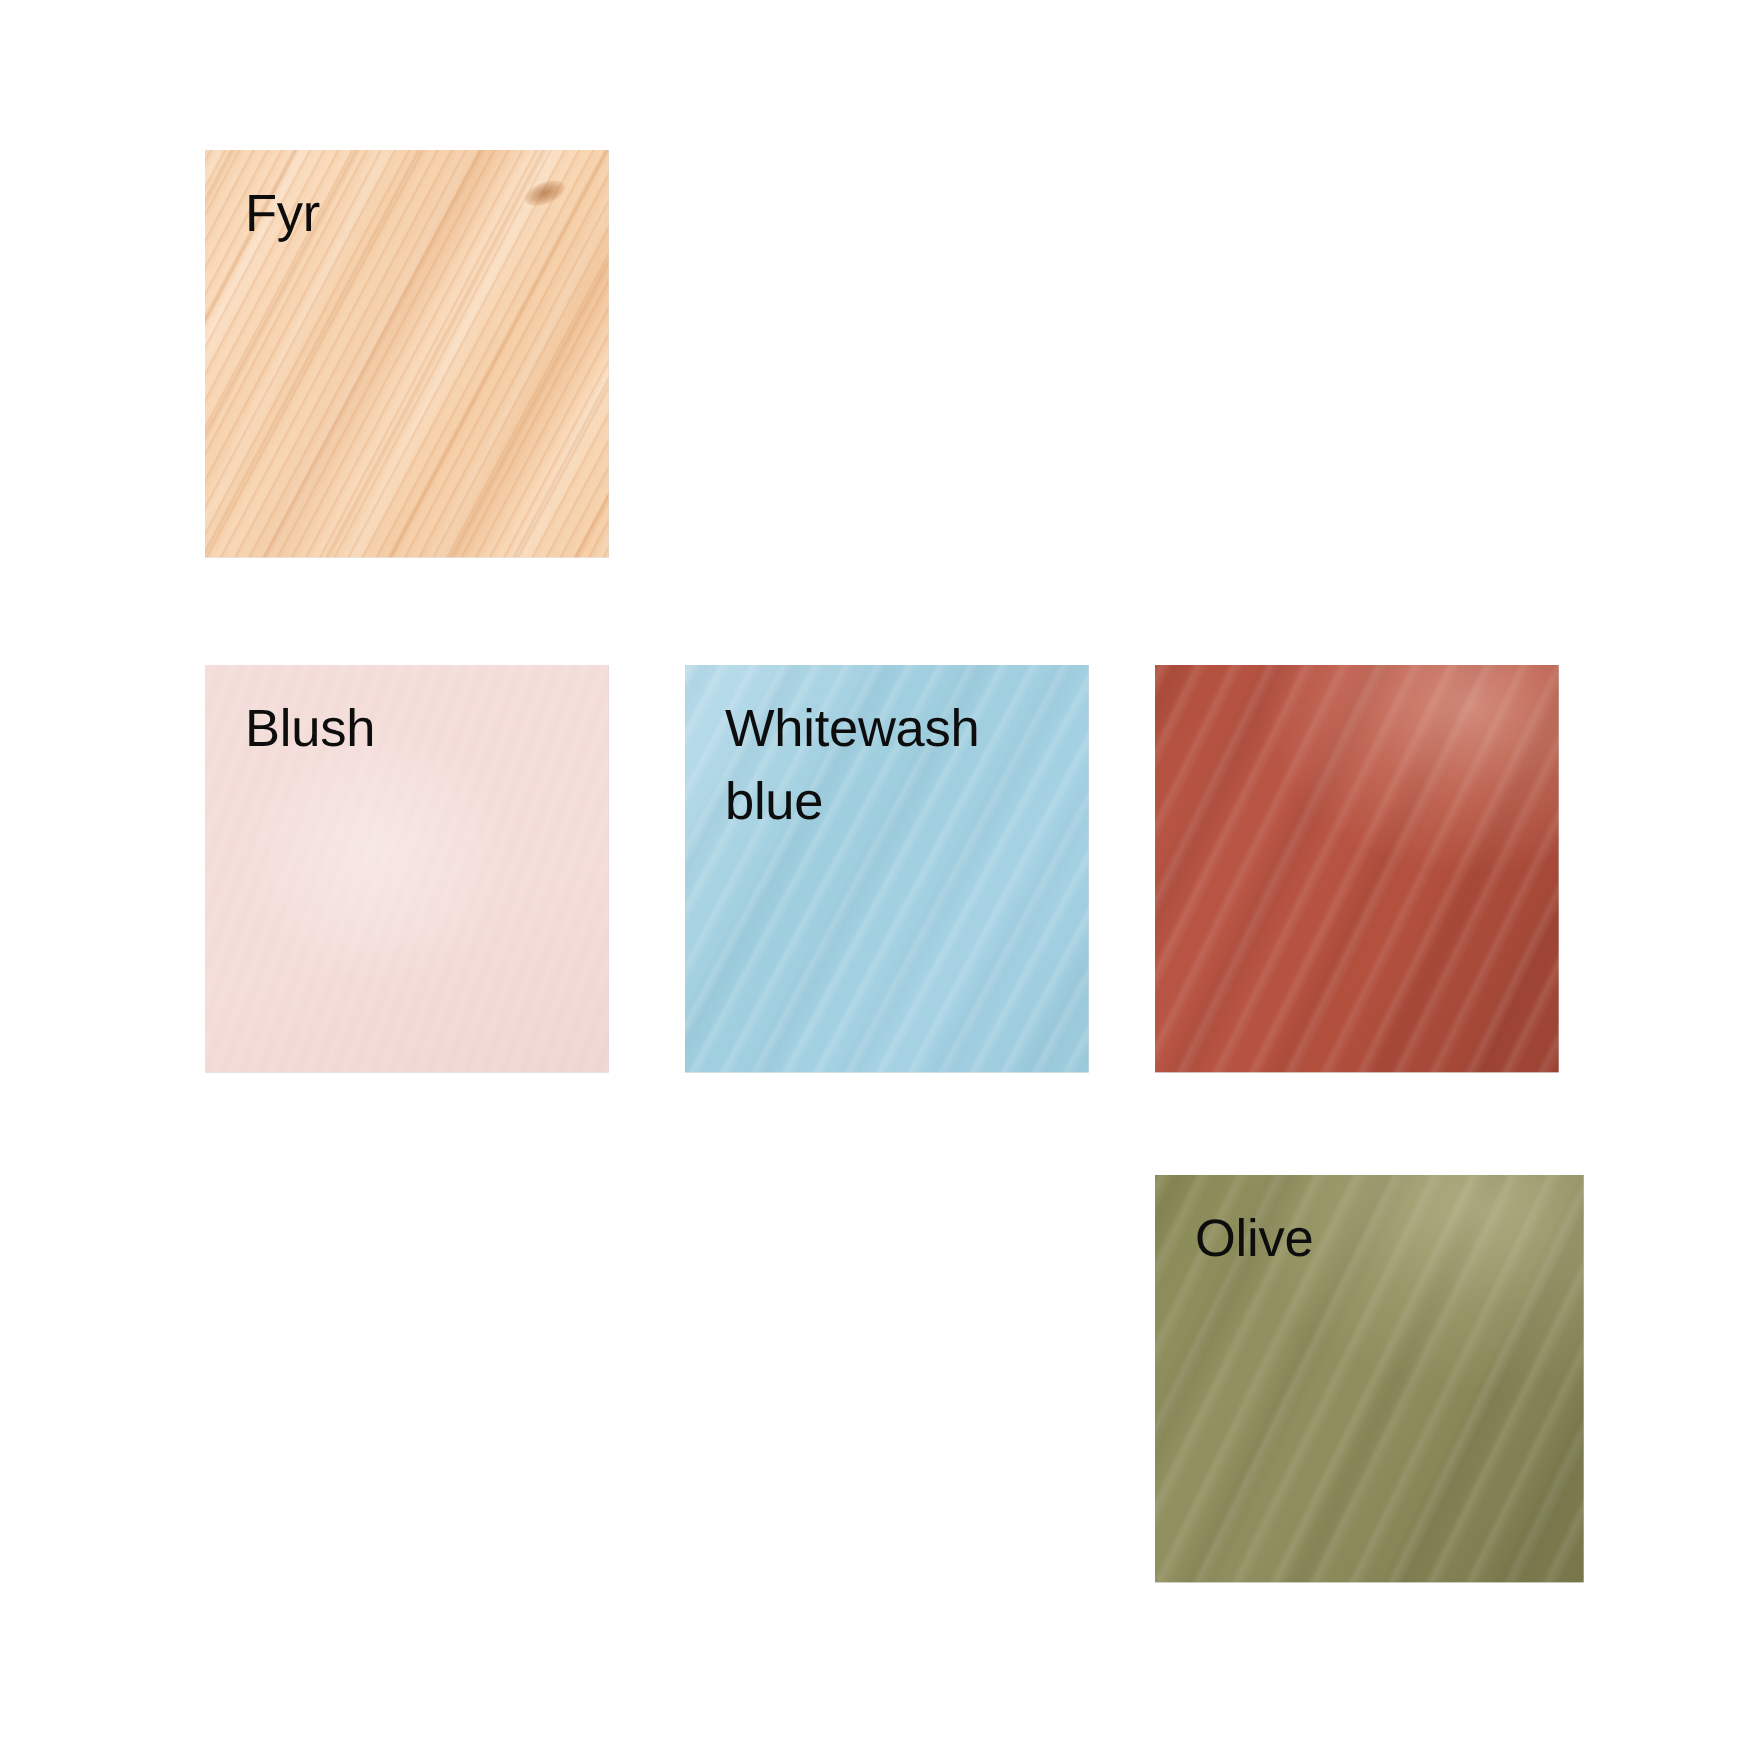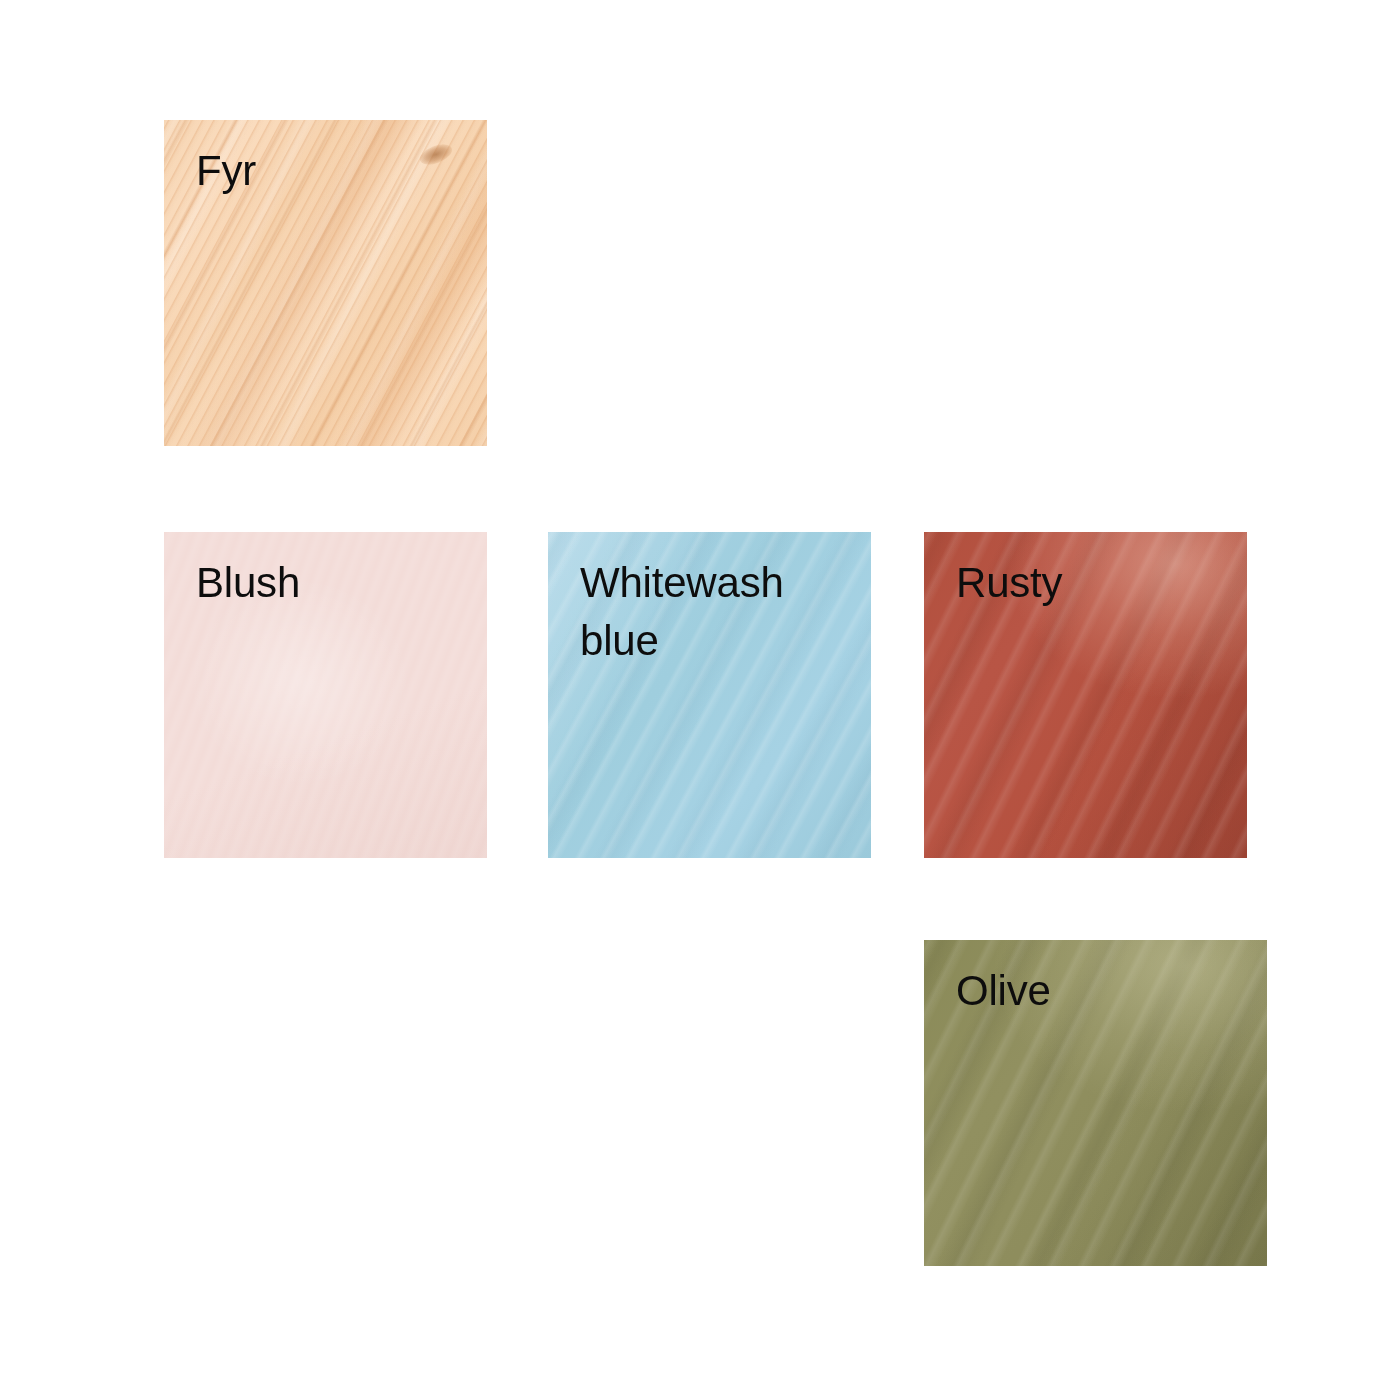--- a/index.html
+++ b/index.html
@@ -297,21 +297,20 @@
   <div class="swatch" style="left:548px; top:532px;">
     <div class="tex him-base"></div>
     <div class="tex him-tex"></div>
     <div class="swatch-label">Whitewash
 blue</div>
   </div>
 
   <div class="swatch" style="left:924px; top:532px;">
     <div class="tex rusty-base"></div>
     <div class="tex rusty-tex"></div>
-    <div class="swatch-label">Rusty</div>
   </div>
 
 
 
   <div class="swatch" style="left:924px; top:940px;padding-left:20px;">
     <div class="tex olive-base"></div>
     <div class="tex olive-tex"></div>
     <div class="swatch-label">Olive</div>
   </div>
 

